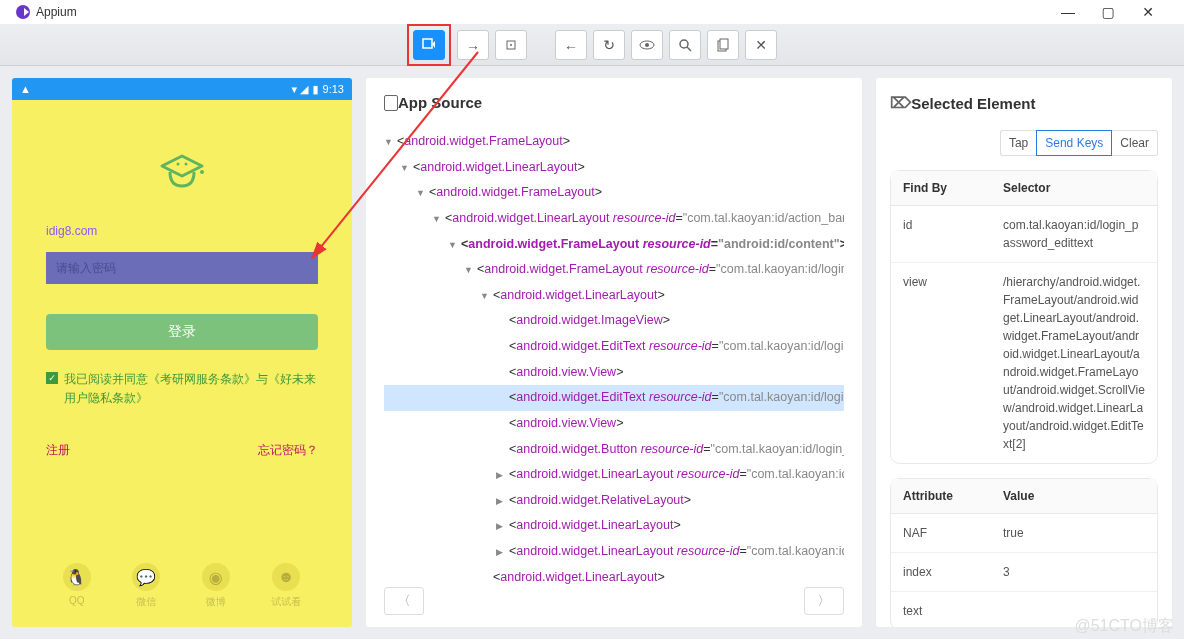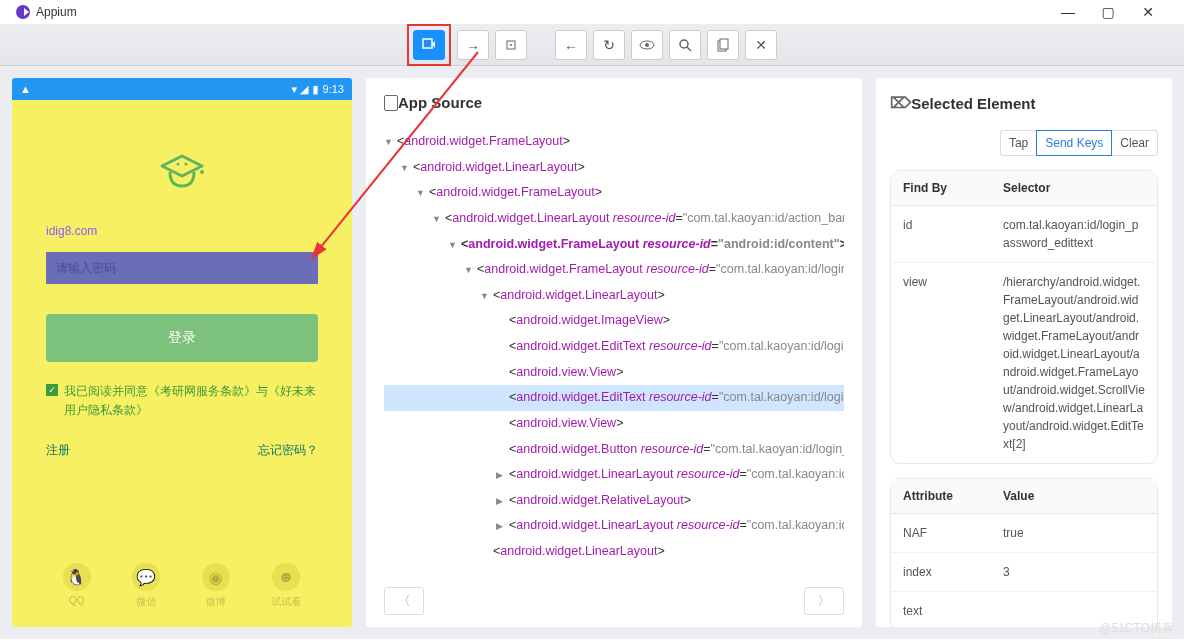--- a/index.html
+++ b/index.html
@@ -23,24 +23,24 @@
 
 .panel-phone { width: 340px; background: #f7f063; border-radius: 3px; overflow: hidden; position: relative; }
 .statusbar { height: 22px; background: #2196f3; color: #fff; display: flex; align-items: center; padding: 0 8px; font-size: 11px; }
 .statusbar .warn { font-weight: bold; }
 .statusbar .sp { flex: 1; }
 .phone-content { padding: 24px 34px 0; }
 .logo { width: 60px; height: 50px; margin: 20px auto 30px; position: relative; }
 .logo svg { width: 60px; height: 60px; }
 .domain { color: #8b5cf6; font-size: 12px; margin-bottom: 14px; }
 .pw-field { height: 32px; background: #6b6db8; color: #4a4c90; font-size: 12px; display: flex; align-items: center; padding: 0 10px; }
-.login-btn { height: 48px; background: #7cc17c; border-radius: 4px; color: #fff; font-size: 14px; display: flex; align-items: center; justify-content: center; margin-top: 30px; }
+.login-btn { height: 36px; background: #7cc17c; border-radius: 4px; color: #fff; font-size: 14px; display: flex; align-items: center; justify-content: center; margin-top: 30px; }
 .agree { margin-top: 20px; color: #3d9a3d; font-size: 12px; line-height: 1.6; display: flex; gap: 6px; }
 .agree .cb { width: 12px; height: 12px; background: #3d9a3d; color: #fff; font-size: 9px; display: flex; align-items: center; justify-content: center; flex-shrink: 0; margin-top: 2px; }
-.row2 { display: flex; justify-content: space-between; margin-top: 22px; color: #0f766e; font-size: 12px; }
+.row2 { display: flex; justify-content: space-between; margin-top: 34px; color: #be185d; font-size: 12px; }
 .social { position: absolute; bottom: 18px; left: 0; right: 0; display: flex; justify-content: space-around; padding: 0 30px; }
 .social-item { display: flex; flex-direction: column; align-items: center; gap: 4px; color: #c7be50; font-size: 10px; }
 .social-item .ic { width: 28px; height: 28px; border-radius: 50%; background: #e8e050; display: flex; align-items: center; justify-content: center; color: #b8ae3e; font-size: 16px; }
 
 .panel-source { flex: 1; background: #fff; border-radius: 3px; padding: 16px 18px; position: relative; overflow: hidden; }
 .panel-title { font-size: 15px; font-weight: 600; color: #333; display: flex; align-items: center; margin-bottom: 18px; }
 .panel-title .doc-ic { width: 14px; height: 16px; border: 1.5px solid #666; border-radius: 2px; position: relative; }
 .tree { font-size: 12.5px; line-height: 2.05; color: #333; }
 .tree-row { white-space: nowrap; overflow: hidden; text-overflow: clip; }
 .tree-row .caret { display: inline-block; width: 9px; color: #888; font-size: 9px; margin-right: 4px; }
@@ -62,21 +62,21 @@
 .tbl-h { display: flex; background: #fafafa; border-bottom: 1px solid #e8e8e8; }
 .tbl-h > div { padding: 10px 12px; font-weight: 600; color: #333; }
 .tbl-r { display: flex; border-bottom: 1px solid #f0f0f0; }
 .tbl-r:last-child { border-bottom: none; }
 .tbl-r > div { padding: 10px 12px; color: #555; word-break: break-all; line-height: 1.5; }
 .c1 { width: 100px; flex-shrink: 0; }
 .c2 { flex: 1; }
 
 .arrow-annot { position: absolute; top: 34px; left: 300px; width: 200px; height: 250px; pointer-events: none; z-index: 100; }
 
-.watermark { position: absolute; right: 10px; bottom: 4px; color: #ddd; font-size: 12px; margin-left: 32px; }
+.watermark { position: absolute; right: 10px; bottom: 4px; color: #ddd; font-size: 16px; margin-left: 32px; }
 </style>
 </head>
 <body>
 
 <div class="titlebar">
   <div class="titlebar-icon"></div>
   <div class="titlebar-title">Appium</div>
   <div class="titlebar-spacer"></div>
   <div class="winbtn">—</div>
   <div class="winbtn">▢</div>
@@ -193,20 +193,21 @@
         <div class="tree-row" style="padding-left: 80px;"><span class="caret">▼</span>&lt;<span class="tag">android.widget.FrameLayout</span> <span class="attr-n">resource-id</span>=<span class="attr-v">"com.tal.kaoyan:id/login_par"</span>&gt;</div>
         <div class="tree-row" style="padding-left: 96px;"><span class="caret">▼</span>&lt;<span class="tag">android.widget.LinearLayout</span>&gt;</div>
         <div class="tree-row" style="padding-left: 112px;"><span class="caret"></span>&lt;<span class="tag">android.widget.ImageView</span>&gt;</div>
         <div class="tree-row" style="padding-left: 112px;"><span class="caret"></span>&lt;<span class="tag">android.widget.EditText</span> <span class="attr-n">resource-id</span>=<span class="attr-v">"com.tal.kaoyan:id/login"</span>&gt;</div>
         <div class="tree-row" style="padding-left: 112px;"><span class="caret"></span>&lt;<span class="tag">android.view.View</span>&gt;</div>
         <div class="tree-row sel" style="padding-left: 112px;"><span class="caret"></span>&lt;<span class="tag">android.widget.EditText</span> <span class="attr-n">resource-id</span>=<span class="attr-v">"com.tal.kaoyan:id/login"</span>&gt;</div>
         <div class="tree-row" style="padding-left: 112px;"><span class="caret"></span>&lt;<span class="tag">android.view.View</span>&gt;</div>
         <div class="tree-row" style="padding-left: 112px;"><span class="caret"></span>&lt;<span class="tag">android.widget.Button</span> <span class="attr-n">resource-id</span>=<span class="attr-v">"com.tal.kaoyan:id/login_"</span>&gt;</div>
         <div class="tree-row" style="padding-left: 112px;"><span class="caret">▶</span>&lt;<span class="tag">android.widget.LinearLayout</span> <span class="attr-n">resource-id</span>=<span class="attr-v">"com.tal.kaoyan:id/"</span>&gt;</div>
         <div class="tree-row" style="padding-left: 112px;"><span class="caret">▶</span>&lt;<span class="tag">android.widget.RelativeLayout</span>&gt;</div>
+        <div class="tree-row" style="padding-left: 112px;"><span class="caret">▶</span>&lt;<span class="tag">android.widget.LinearLayout</span>&gt;</div>
         <div class="tree-row" style="padding-left: 112px;"><span class="caret">▶</span>&lt;<span class="tag">android.widget.LinearLayout</span> <span class="attr-n">resource-id</span>=<span class="attr-v">"com.tal.kaoyan:id/"</span>&gt;</div>
         <div class="tree-row" style="padding-left: 96px;"><span class="caret"></span>&lt;<span class="tag">android.widget.LinearLayout</span>&gt;</div>
       </div>
     <div class="nav-btns">
       <div class="nav-btn">〈</div>
       <div class="nav-btn">〉</div>
     </div>
   </div>
 
   <div class="panel-sel">

